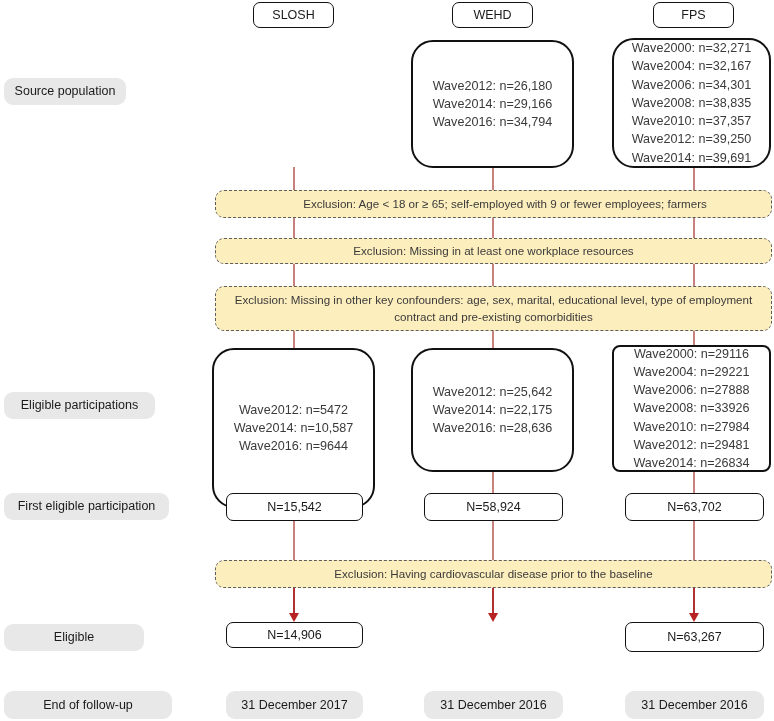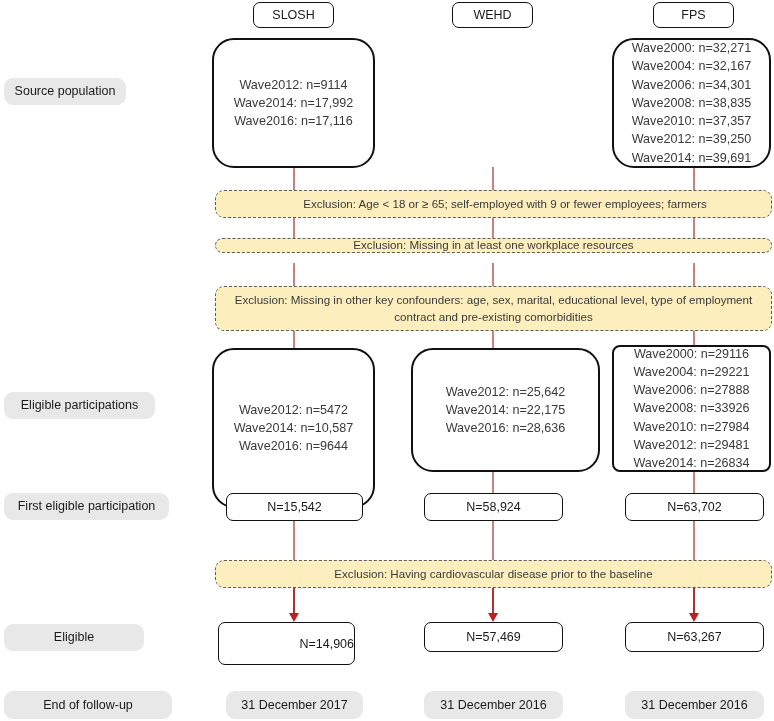--- a/index.html
+++ b/index.html
@@ -89,55 +89,55 @@
     <span>WEHD</span>
   </div>
   <div class="node tag" style="left:653px;top:2px;width:81px;height:26px;">
     <span>FPS</span>
   </div>
 
   <div class="node pill" style="left:4px;top:78px;width:122px;height:27px;">
     <span>Source population</span>
   </div>
 
-  <div class="node databox" style="left:212px;top:38px;width:163px;height:130px;">
-    <div class="lines">Wave2012: n=9114
-Wave2014: n=17,992
-Wave2016: n=17,116</div>
+  <div class="node databox" style="left:411px;top:40px;width:163px;height:128px;">
+    <div class="lines">Wave2012: n=26,180
+Wave2014: n=29,166
+Wave2016: n=34,794</div>
   </div>
   <div class="node databox" style="left:612px;top:38px;width:159px;height:130px;">
     <div class="lines">Wave2000: n=32,271
 Wave2004: n=32,167
 Wave2006: n=34,301
 Wave2008: n=38,835
 Wave2010: n=37,357
 Wave2012: n=39,250
 Wave2014: n=39,691</div>
   </div>
 
   <div class="node excl" style="left:215px;top:190px;width:557px;height:28px;padding-left:33px;">
     <span>Exclusion: Age &lt; 18 or ≥ 65; self-employed with 9 or fewer employees; farmers</span>
   </div>
-  <div class="node excl" style="left:215px;top:238px;width:557px;height:15px;">
+  <div class="node excl" style="left:215px;top:238px;width:557px;height:26px;">
     <span>Exclusion: Missing in at least one workplace resources</span>
   </div>
   <div class="node excl" style="left:215px;top:286px;width:557px;height:45px;">
     <span>Exclusion: Missing in other key confounders: age, sex, marital, educational level, type of employment contract and pre-existing comorbidities</span>
   </div>
 
   <div class="node pill" style="left:4px;top:392px;width:151px;height:27px;">
     <span>Eligible participations</span>
   </div>
 
   <div class="node databox" style="left:212px;top:348px;width:163px;height:160px;">
     <div class="lines">Wave2012: n=5472
 Wave2014: n=10,587
 Wave2016: n=9644</div>
   </div>
-  <div class="node databox" style="left:411px;top:348px;width:189px;height:124px;">
+  <div class="node databox" style="left:411px;top:348px;width:163px;height:124px;">
     <div class="lines">Wave2012: n=25,642
 Wave2014: n=22,175
 Wave2016: n=28,636</div>
   </div>
   <div class="node databox" style="left:612px;top:345px;width:159px;height:127px;border-radius:8px;">
     <div class="lines">Wave2000: n=29116
 Wave2004: n=29221
 Wave2006: n=27888
 Wave2008: n=33926
 Wave2010: n=27984
@@ -160,25 +160,22 @@
   </div>
 
   <div class="node excl" style="left:215px;top:560px;width:557px;height:28px;">
     <span>Exclusion: Having cardiovascular disease prior to the baseline</span>
   </div>
 
   <div class="node pill" style="left:4px;top:624px;width:140px;height:27px;">
     <span>Eligible</span>
   </div>
 
-  <div class="node tag" style="left:218px;top:622px;width:137px;height:43px;justify-content:flex-end;">
+  <div class="node tag" style="left:226px;top:622px;width:137px;height:26px;">
     <span>N=14,906</span>
-  </div>
-  <div class="node tag" style="left:424px;top:622px;width:139px;height:30px;">
-    <span>N=57,469</span>
   </div>
   <div class="node tag" style="left:625px;top:622px;width:139px;height:30px;">
     <span>N=63,267</span>
   </div>
 
   <div class="node pill" style="left:4px;top:691px;width:168px;height:28px;">
     <span>End of follow-up</span>
   </div>
 
   <div class="node pill" style="left:226px;top:691px;width:137px;height:28px;">

